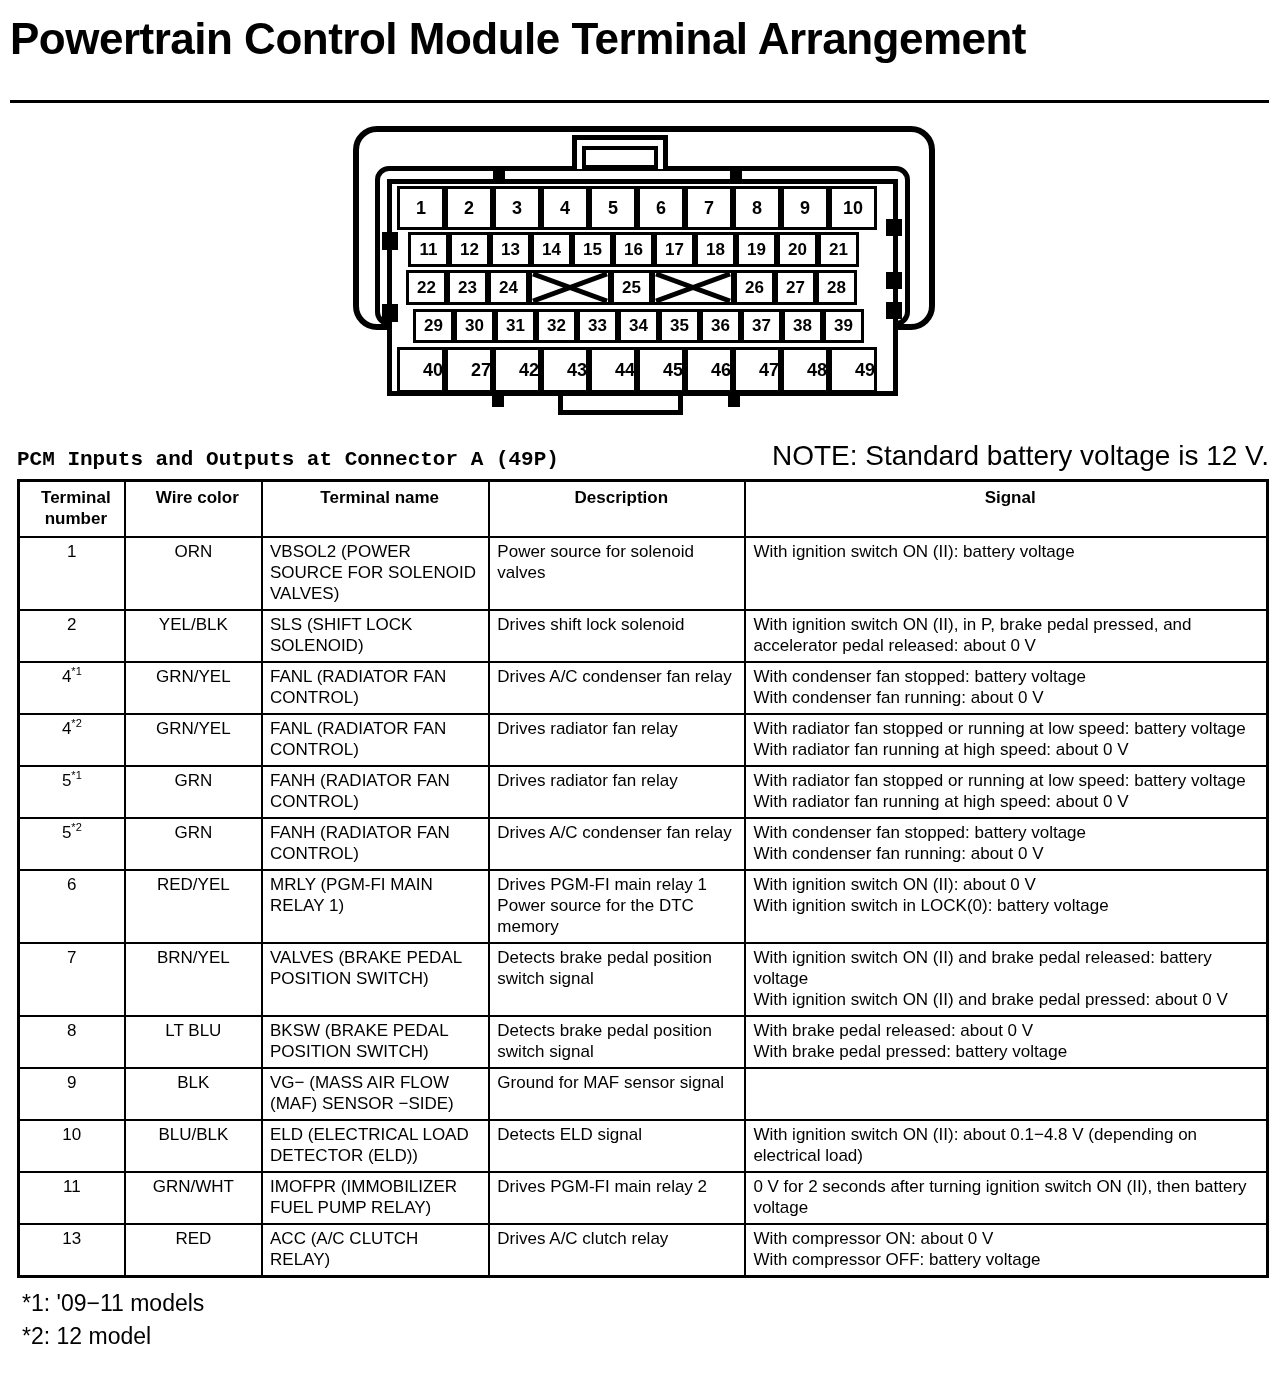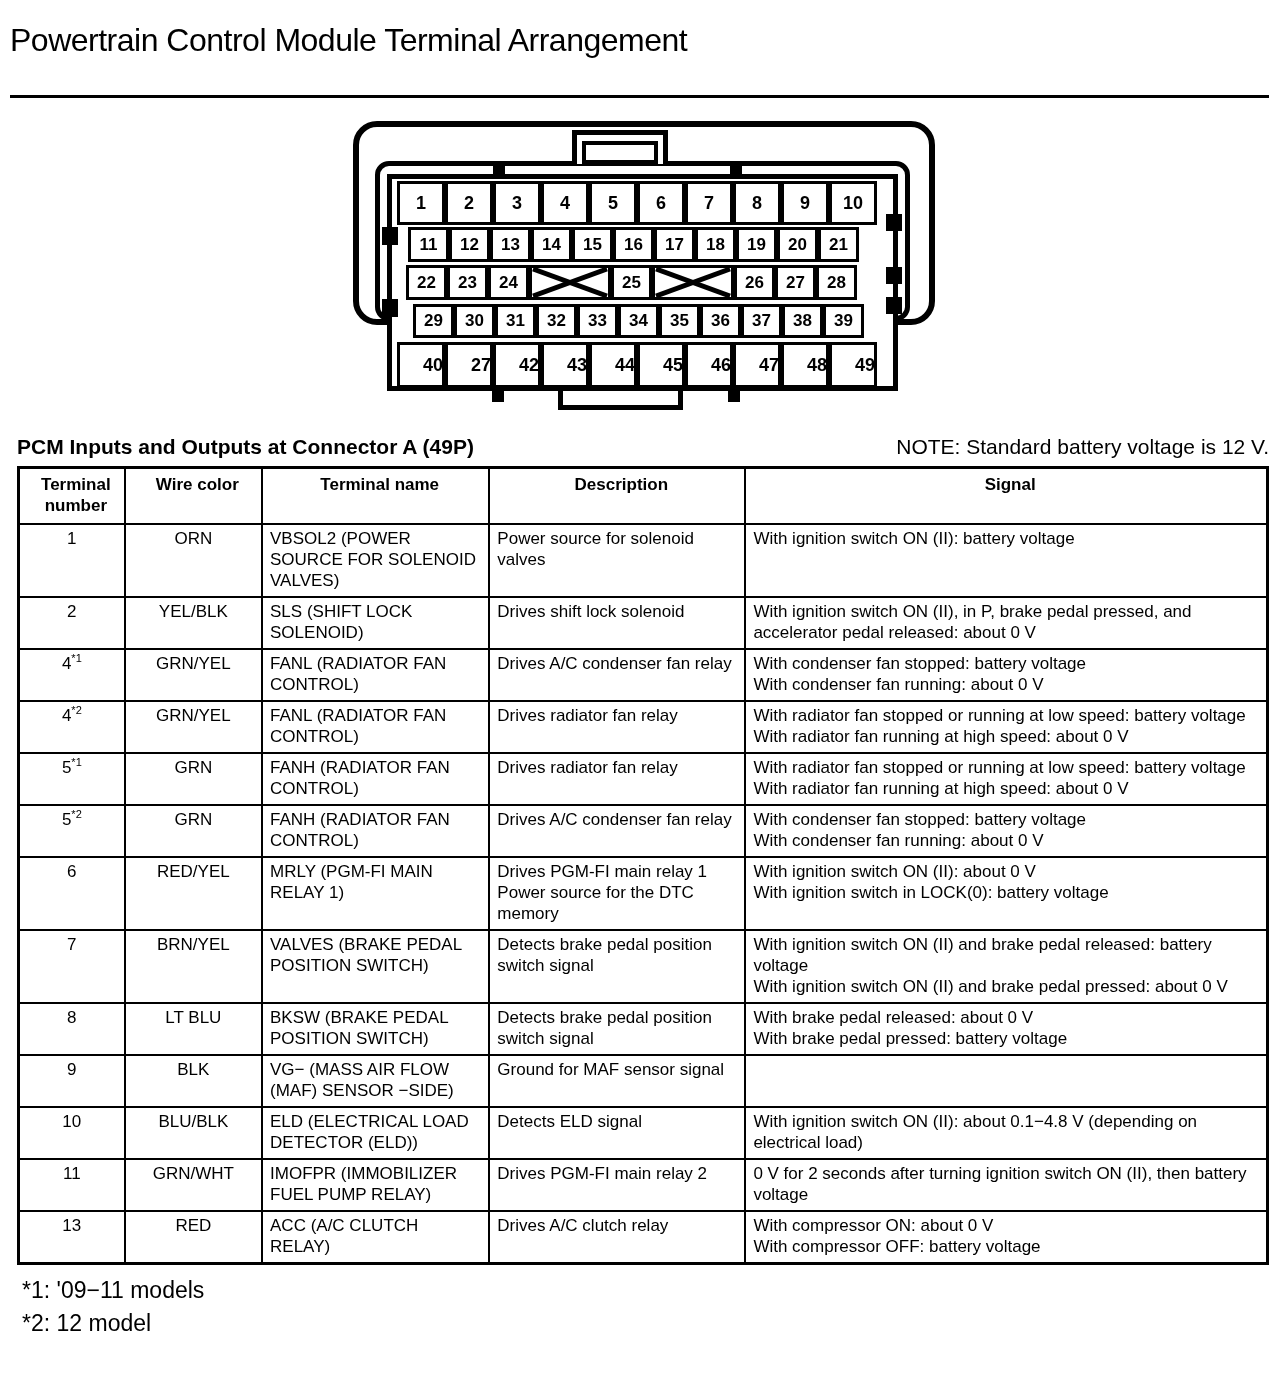--- a/index.html
+++ b/index.html
@@ -7,24 +7,24 @@
   body { font-family: "Liberation Sans", sans-serif; color: #000; }
   .page {
     position: relative;
     width: 1286px;
     height: 1390px;
     background: #fff;
     padding: 6px 17px 0 10px;
     overflow: hidden;
   }
   h1.title {
-    font-size: 32px;
-    font-weight: 400;
+    font-size: 44px;
+    font-weight: 700;
     letter-spacing: -0.5px;
-    margin-top: 16px;
+    margin-top: 8px;
   }
   .rule {
     border-top: 3px solid #000;
     margin-top: 36px;
   }
 
   
   .connector { position: relative; width: 590px; height: 300px; margin: 21px 0 0 340px; }
   .connector div { position: absolute; }
   .shell-outer { left: 3px; top: 2px; width: 582px; height: 204px; border: 6px solid #000; border-radius: 24px; background: #fff; z-index: 1; }
@@ -66,22 +66,22 @@
   .caption {
     width: 590px; margin: 12px 0 0 340px;
     text-align: center; font-size: 18px;
   }
 
   
   .heading-row {
     display: flex; justify-content: space-between; align-items: baseline;
     margin: 16px 0 7px 7px;
   }
-  .section-heading { font-size: 21px; font-weight: 700; }
-  .note { font-size: 21px; }
+  .section-heading { font-size: 21px; font-weight: 700; font-family: Liberation Mono, monospace; }
+  .note { font-size: 28px; }
 
   
   table.io {
     border-collapse: collapse;
     width: 1252px;
     margin-left: 7px;
     border: 3px solid #000;
     table-layout: fixed;
   }
   table.io th, table.io td {

